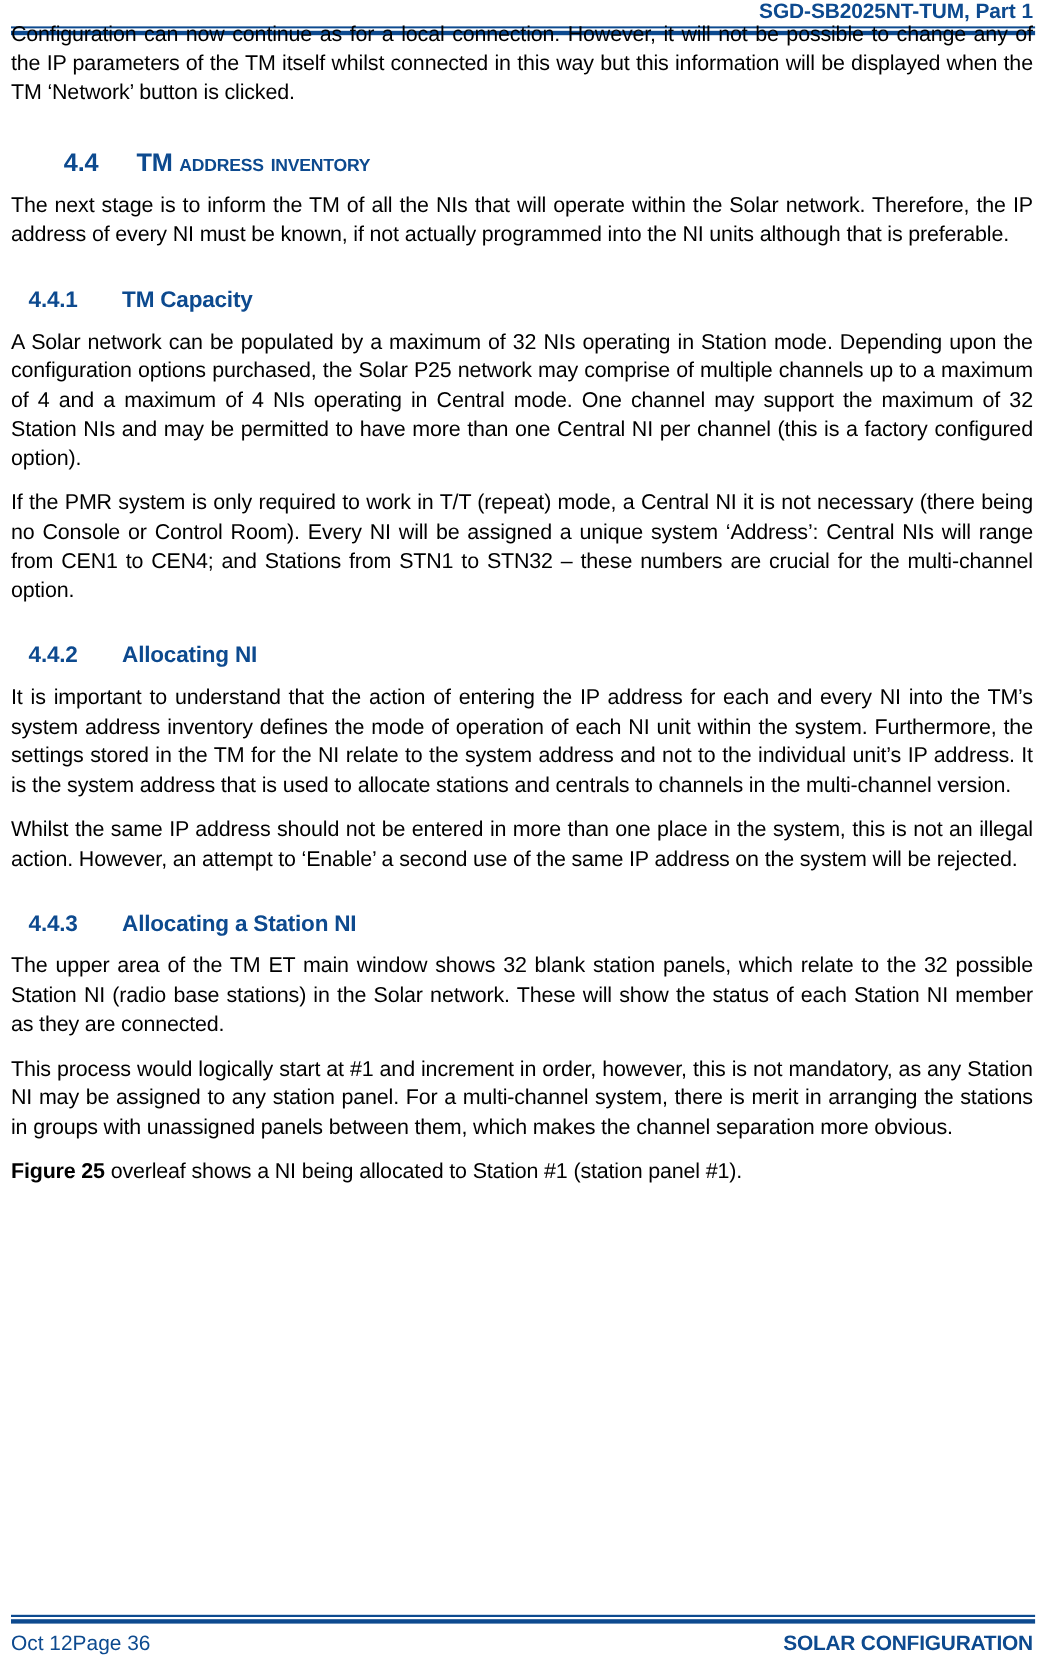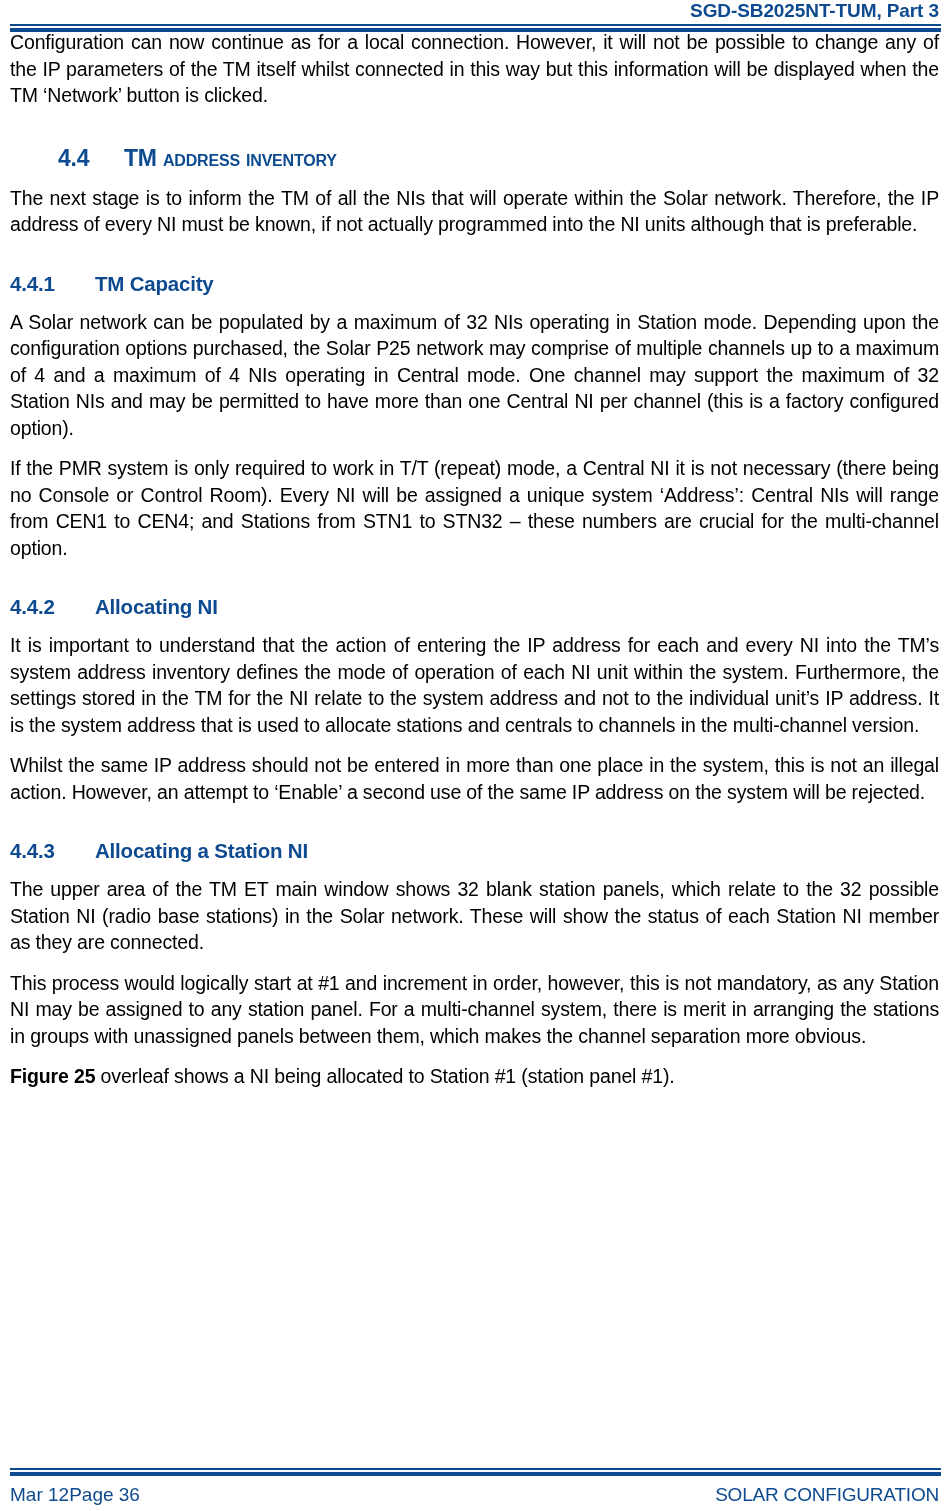--- a/index.html
+++ b/index.html
@@ -52,21 +52,21 @@
     background: #ffffff;
   }
   .header-rule-thick {
     height: 4px;
     background: #0D4A8F;
   }
 
   
   .content {
     position: absolute;
-    top: 29px;
+    top: 18px;
     left: 10px;
     width: 929px;
     box-sizing: border-box;
   }
 
   p.body-text {
     margin: 0 0 0 0;
     font-size: 19.5px;
     line-height: 26.5px;
     text-align: justify;
@@ -94,21 +94,21 @@
   h2.heading-1 .smallcaps {
     font-variant: small-caps;
     text-transform: lowercase;
   }
   h2.heading-1 .smallcaps .lead {
     text-transform: uppercase;
     margin-top: 24px;
   }
 
   h3.heading-2 {
-    margin: 34px 0 13px 0;
+    margin: 34px 0 13px 16px;
     font-size: 20.5px;
     font-weight: bold;
     color: #0D4A8F;
     letter-spacing: -0.2px;
     line-height: 24px;
   }
   h3.heading-2 .num {
     display: inline-block;
     width: 85px;
   }
@@ -150,33 +150,33 @@
     white-space: nowrap;
   }
   .footer-center {
     flex: 1 1 auto;
     text-align: left;
     white-space: nowrap;
   }
   .footer-right {
     flex: 0 0 auto;
     text-align: right;
-    font-weight: normal;
+    font-weight: bold;
     letter-spacing: -0.2px;
     white-space: nowrap;
     padding-right: 2px;
   }
 </style>
 </head>
 <body>
 
 <div class="page">
 
   <div class="page-header">
-    <div class="header-title">SGD-SB2025NT-TUM, Part 3</div>
+    <div class="header-title">SGD-SB2025NT-TUM, Part 1</div>
     <div class="header-rule-thin"></div>
     <div class="header-rule-gap"></div>
     <div class="header-rule-thick"></div>
   </div>
 
   <div class="content">
 
     <p class="body-text">Configuration can now continue as for a local connection.  However, it will not be possible to change any of the IP parameters of the TM itself whilst connected in this way but this information will be displayed when the TM ‘Network’ button is clicked.</p>
 
     <h2 class="heading-1">
@@ -211,19 +211,19 @@
 
     <p class="body-text"><span class="bold">Figure 25</span><span> overleaf shows a NI being allocated to Station #1 (station panel #1).</span></p>
 
   </div>
 
   <div class="page-footer">
     <div class="footer-rule-thin"></div>
     <div class="footer-rule-gap"></div>
     <div class="footer-rule-thick"></div>
     <div class="footer-row">
-      <div class="footer-left">Mar 12</div>
+      <div class="footer-left">Oct 12</div>
       <div class="footer-center">Page 36</div>
       <div class="footer-right">SOLAR CONFIGURATION</div>
     </div>
   </div>
 
 </div>
 
 </body></html>

